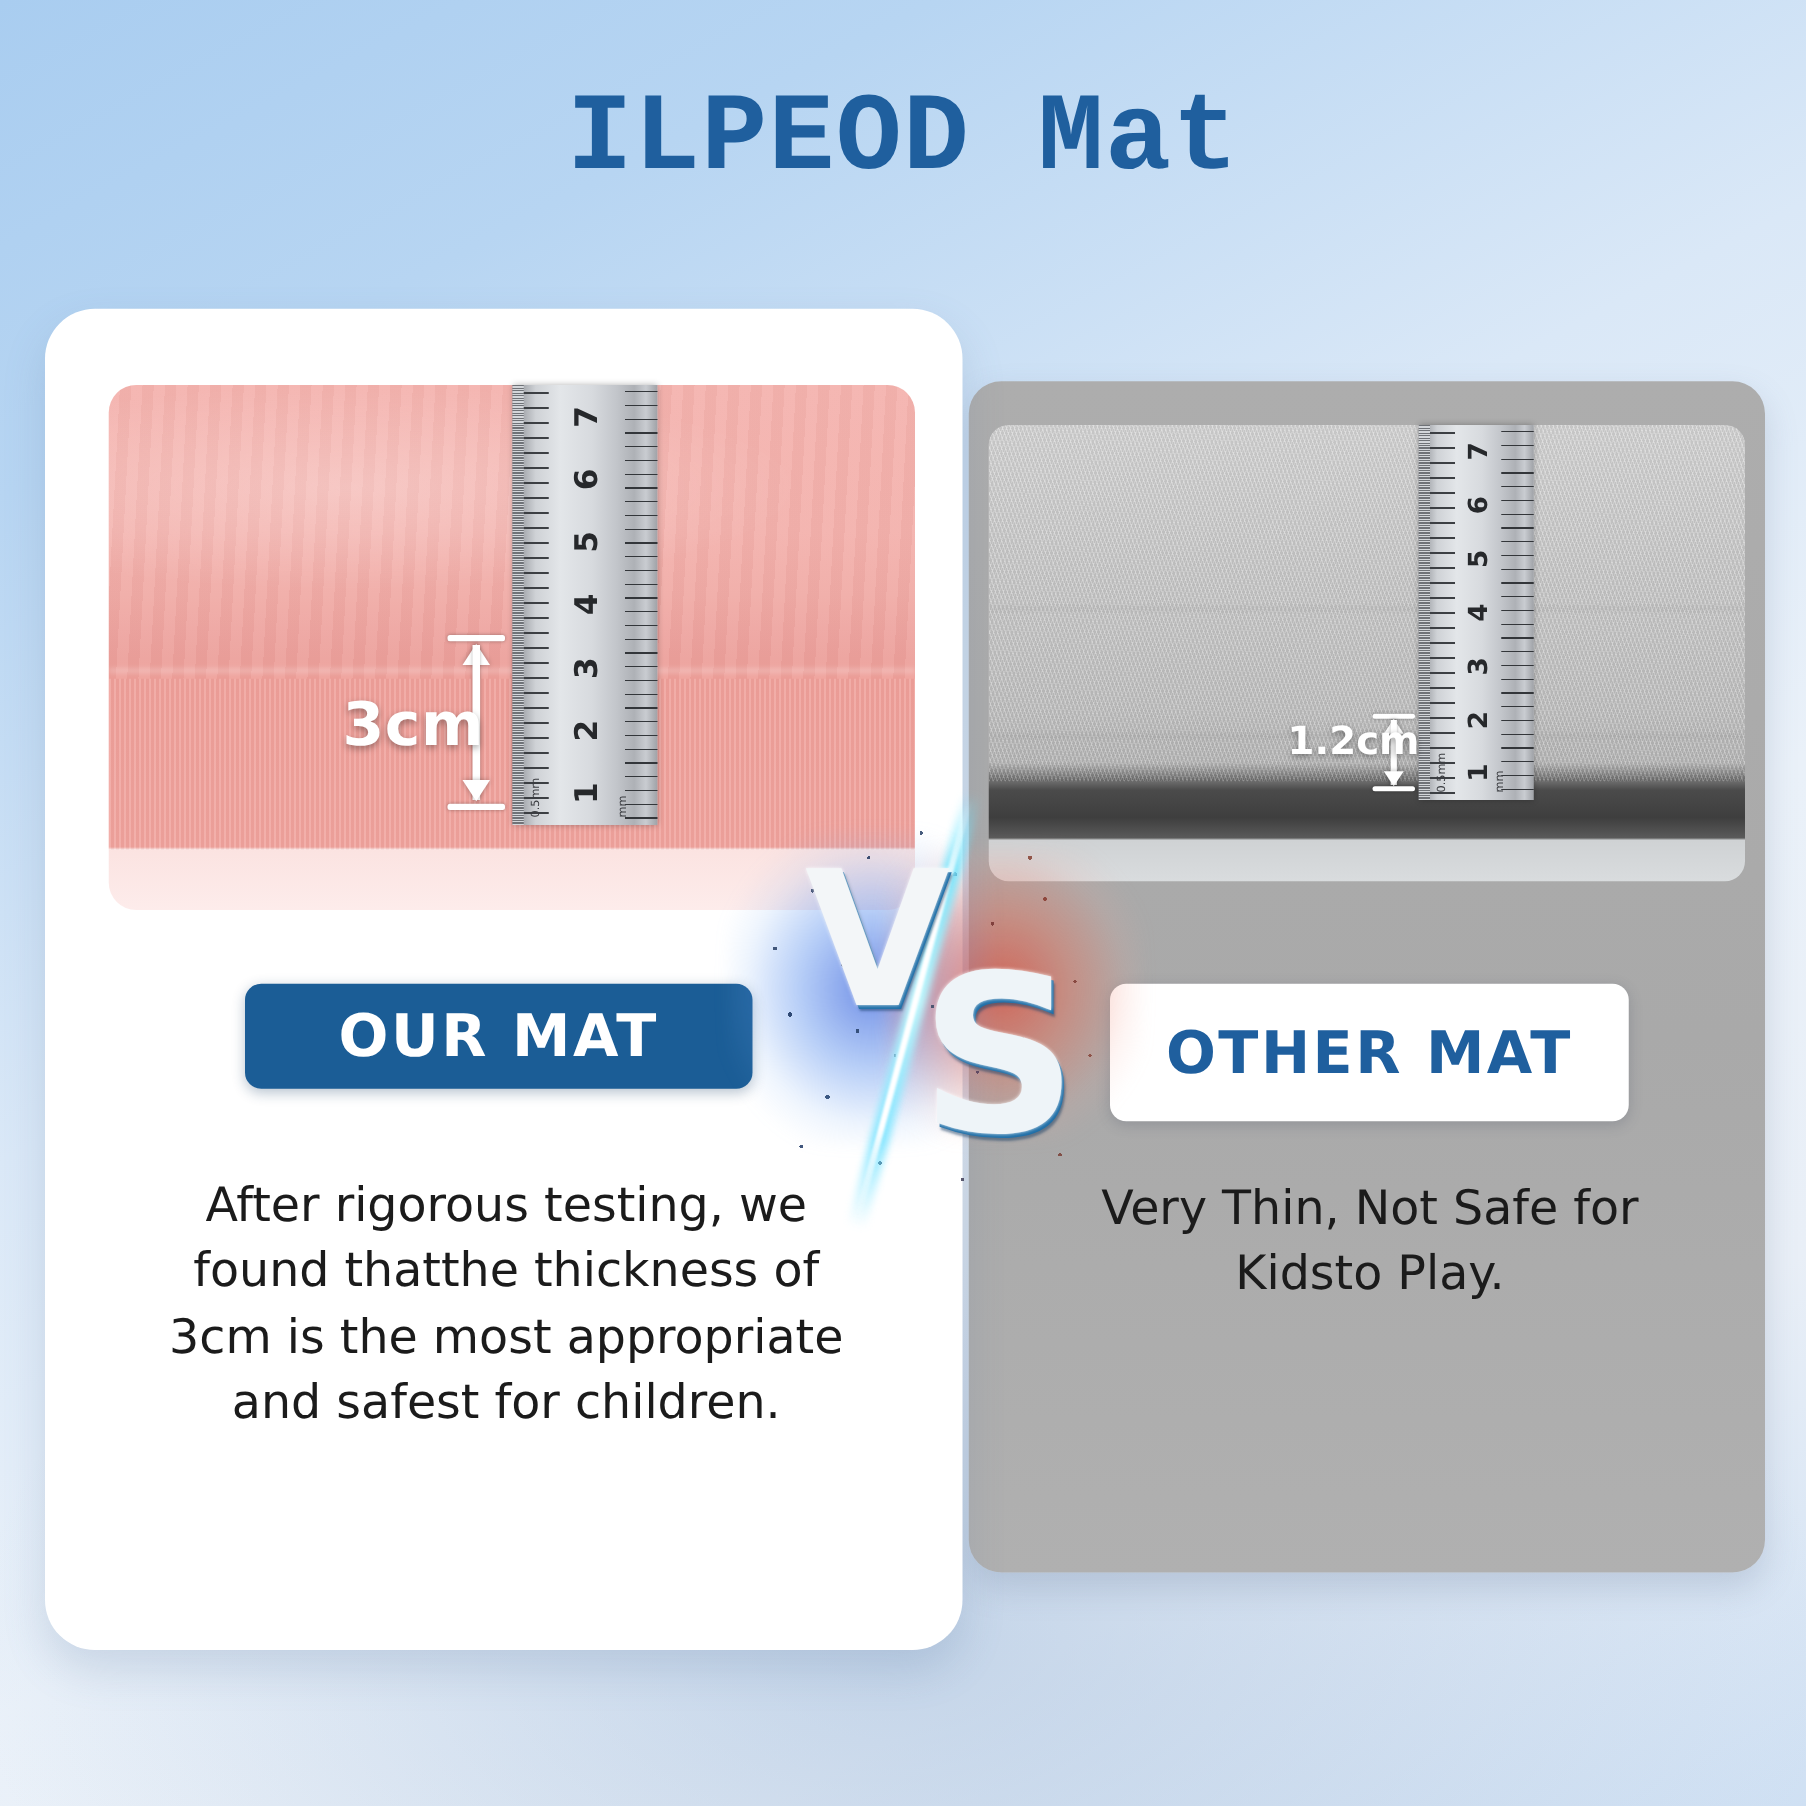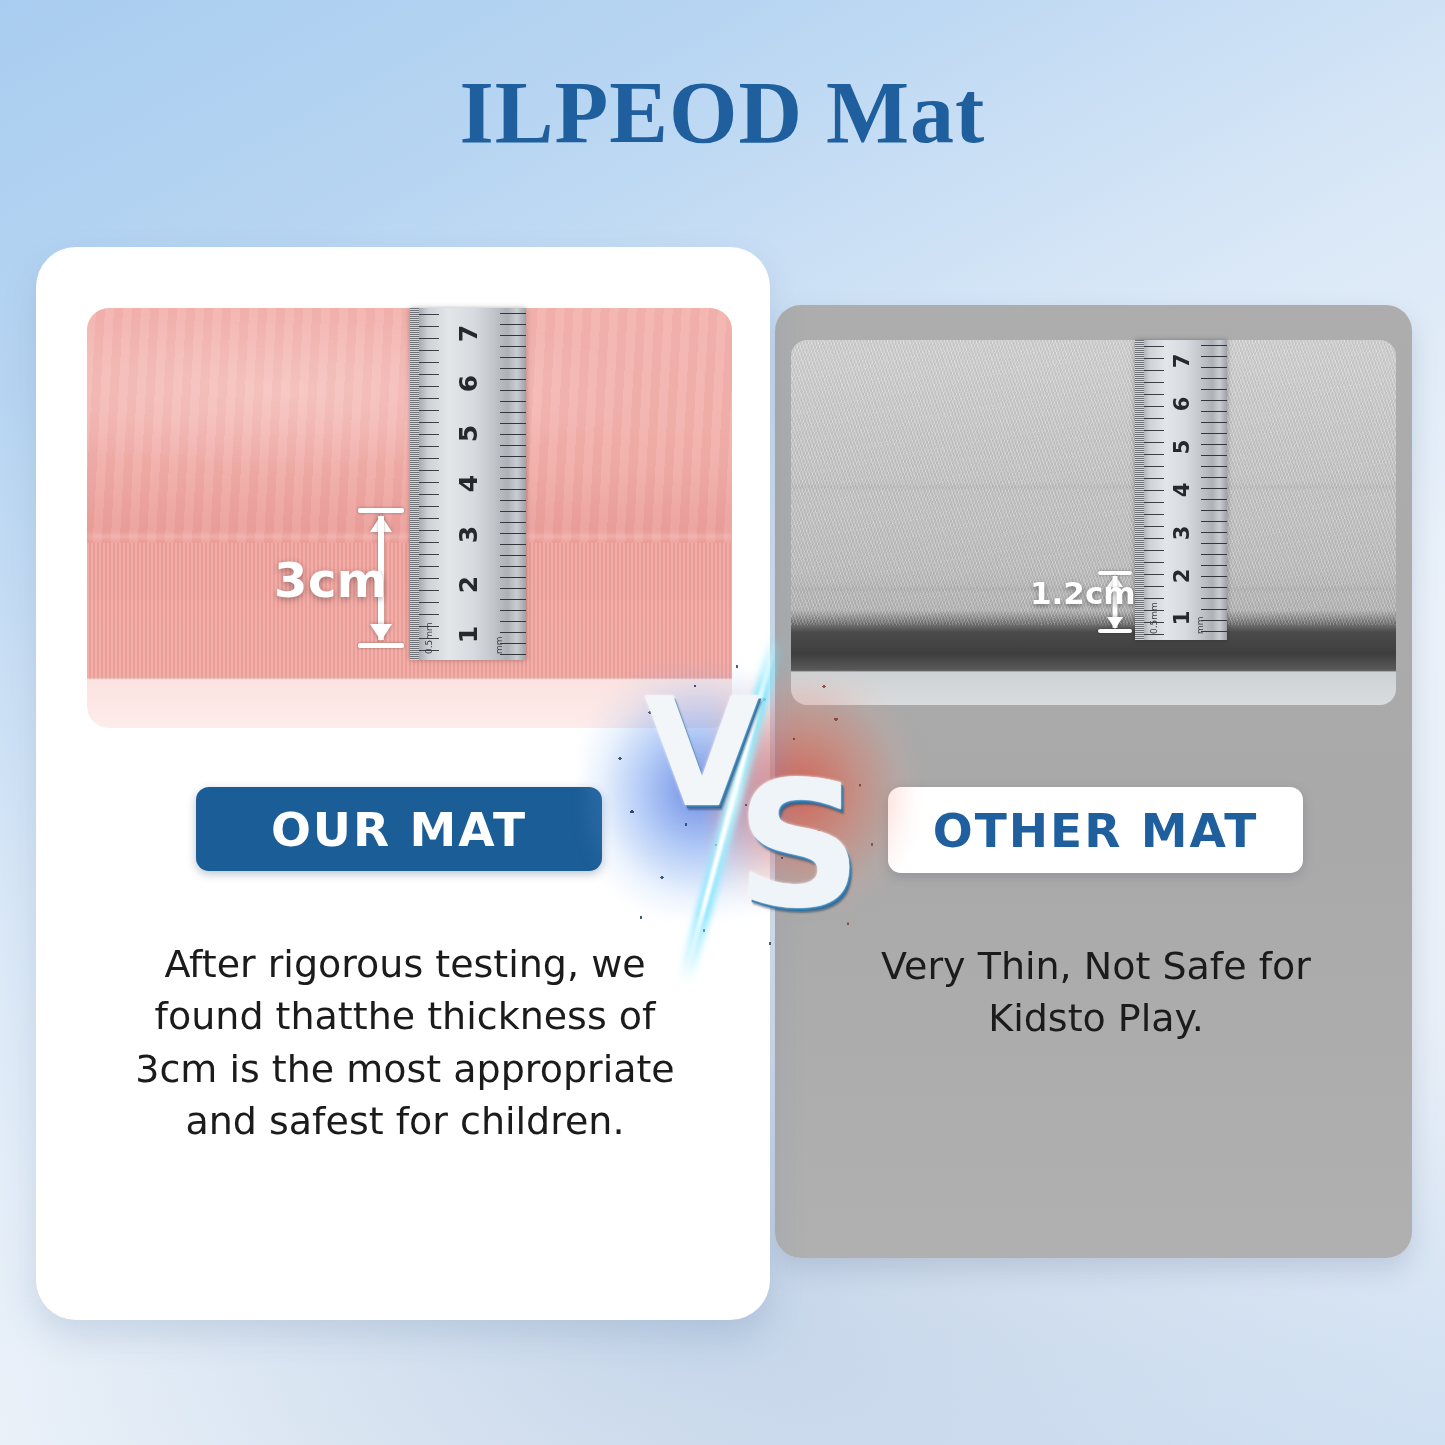--- a/index.html
+++ b/index.html
@@ -14,21 +14,21 @@
   }
 
   
   .title {
     position:absolute; top:62px; left:0; width:100%;
     text-align:center;
     font-size:88px;
     font-weight:700;
     letter-spacing:1px;
     color:#1f5f9e;
-    font-family:Liberation Serif, serif;
+    font-family:Liberation Mono, monospace;
   }
 
   
   .card-other {
     position:absolute;
     left:775px; top:305px;
     width:637px; height:953px;
     background:linear-gradient(180deg,#adadad 0%, #a9a9a9 55%, #b0b0b0 100%);
     border-radius:26px;
     box-shadow:0 12px 26px rgba(90,110,140,0.22);
@@ -224,21 +224,21 @@
     font-size:47px;
     font-weight:700;
     letter-spacing:2px;
   }
   .badge-our {
     left:196px; top:787px; width:406px; height:84px;
     background:#1b5d96; color:#ffffff;
     box-shadow:0 3px 10px rgba(20,60,100,0.30);
   }
   .badge-other {
-    left:888px; top:787px; width:415px; height:86px;
+    left:888px; top:787px; width:415px; height:110px;
     background:#ffffff; color:#1f5f9e;
     box-shadow:0 3px 11px rgba(60,70,90,0.22);
   }
 
   
   .para {
     position:absolute; z-index:5;
     text-align:center;
     color:#1b1b1b;
     font-size:38px;

